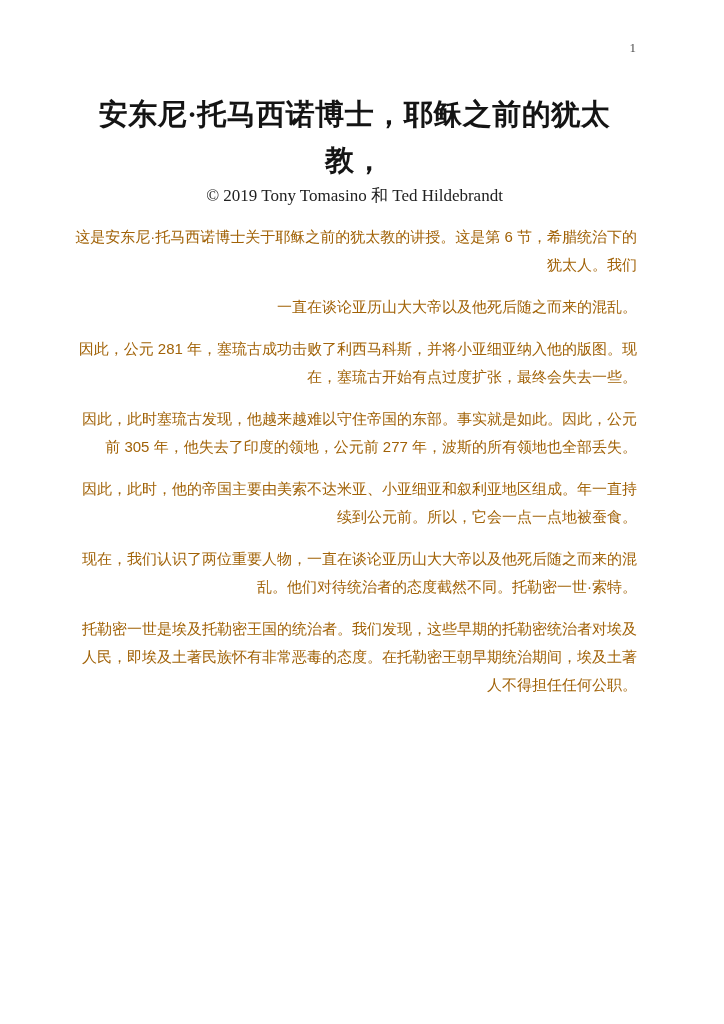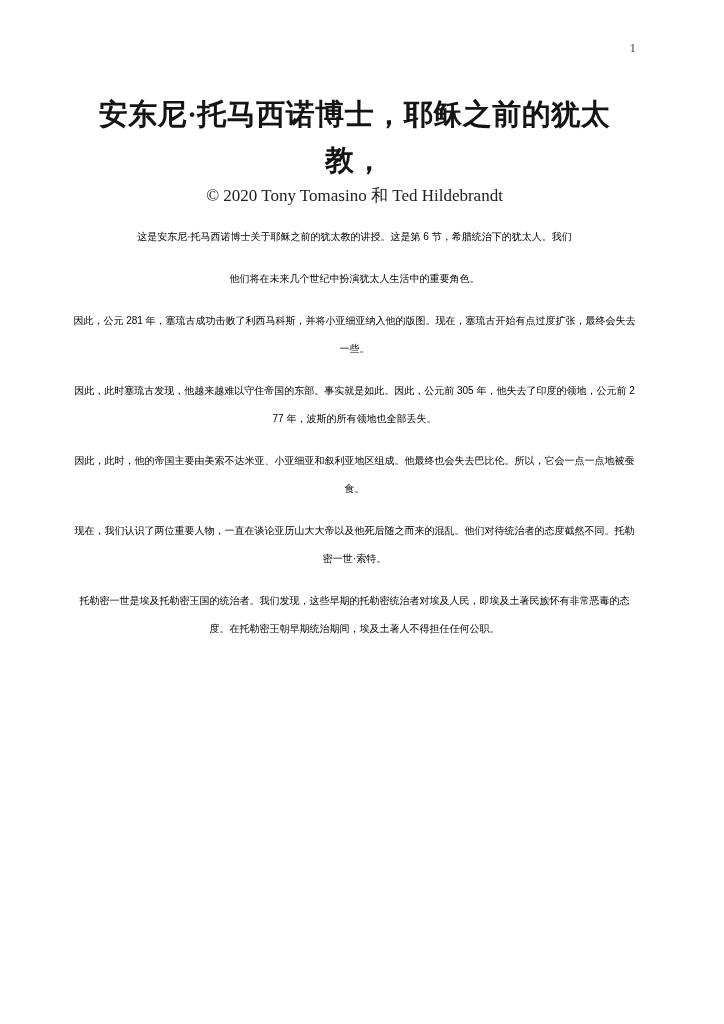--- a/index.html
+++ b/index.html
@@ -43,47 +43,47 @@
     font-family: "Liberation Serif", "DejaVu Serif", serif;
     font-size: 17px;
     line-height: 21px;
     color: #212121;
     margin-top: 2px;
   }
   .body-text {
     margin-top: 17px;
   }
   .body-text p {
-    font-size: 10px;
+    font-size: 15px;
     line-height: 28px;
-    color: #000000;
-    text-align: center;
+    color: #a16207;
+    text-align: right;
     margin: 0 0 14px 0;
     word-break: break-all;
   }
 </style>
 </head>
 <body>
 
 <div class="page">
 
   <div class="page-number">1</div>
 
   <div class="content">
 
     <h1 class="doc-title">
       <span class="title-line">安东尼·托马西诺博士，耶稣之前的犹太教，</span>
     </h1>
 
-    <div class="copyright">© 2020 Tony Tomasino 和 Ted Hildebrandt</div>
+    <div class="copyright">© 2019 Tony Tomasino 和 Ted Hildebrandt</div>
 
     <div class="body-text">
       <p>这是安东尼·托马西诺博士关于耶稣之前的犹太教的讲授。这是第 6 节，希腊统治下的犹太人。我们</p>
-      <p>他们将在未来几个世纪中扮演犹太人生活中的重要角色。</p>
+      <p>一直在谈论亚历山大大帝以及他死后随之而来的混乱。</p>
       <p>因此，公元 281 年，塞琉古成功击败了利西马科斯，并将小亚细亚纳入他的版图。现在，塞琉古开始有点过度扩张，最终会失去一些。</p>
       <p>因此，此时塞琉古发现，他越来越难以守住帝国的东部。事实就是如此。因此，公元前 305 年，他失去了印度的领地，公元前 277 年，波斯的所有领地也全部丢失。</p>
-      <p>因此，此时，他的帝国主要由美索不达米亚、小亚细亚和叙利亚地区组成。他最终也会失去巴比伦。所以，它会一点一点地被蚕食。</p>
+      <p>因此，此时，他的帝国主要由美索不达米亚、小亚细亚和叙利亚地区组成。年一直持续到公元前。所以，它会一点一点地被蚕食。</p>
       <p>现在，我们认识了两位重要人物，一直在谈论亚历山大大帝以及他死后随之而来的混乱。他们对待统治者的态度截然不同。托勒密一世·索特。</p>
       <p>托勒密一世是埃及托勒密王国的统治者。我们发现，这些早期的托勒密统治者对埃及人民，即埃及土著民族怀有非常恶毒的态度。在托勒密王朝早期统治期间，埃及土著人不得担任任何公职。</p>
     </div>
 
   </div>
 </div>
 
 </body></html>

